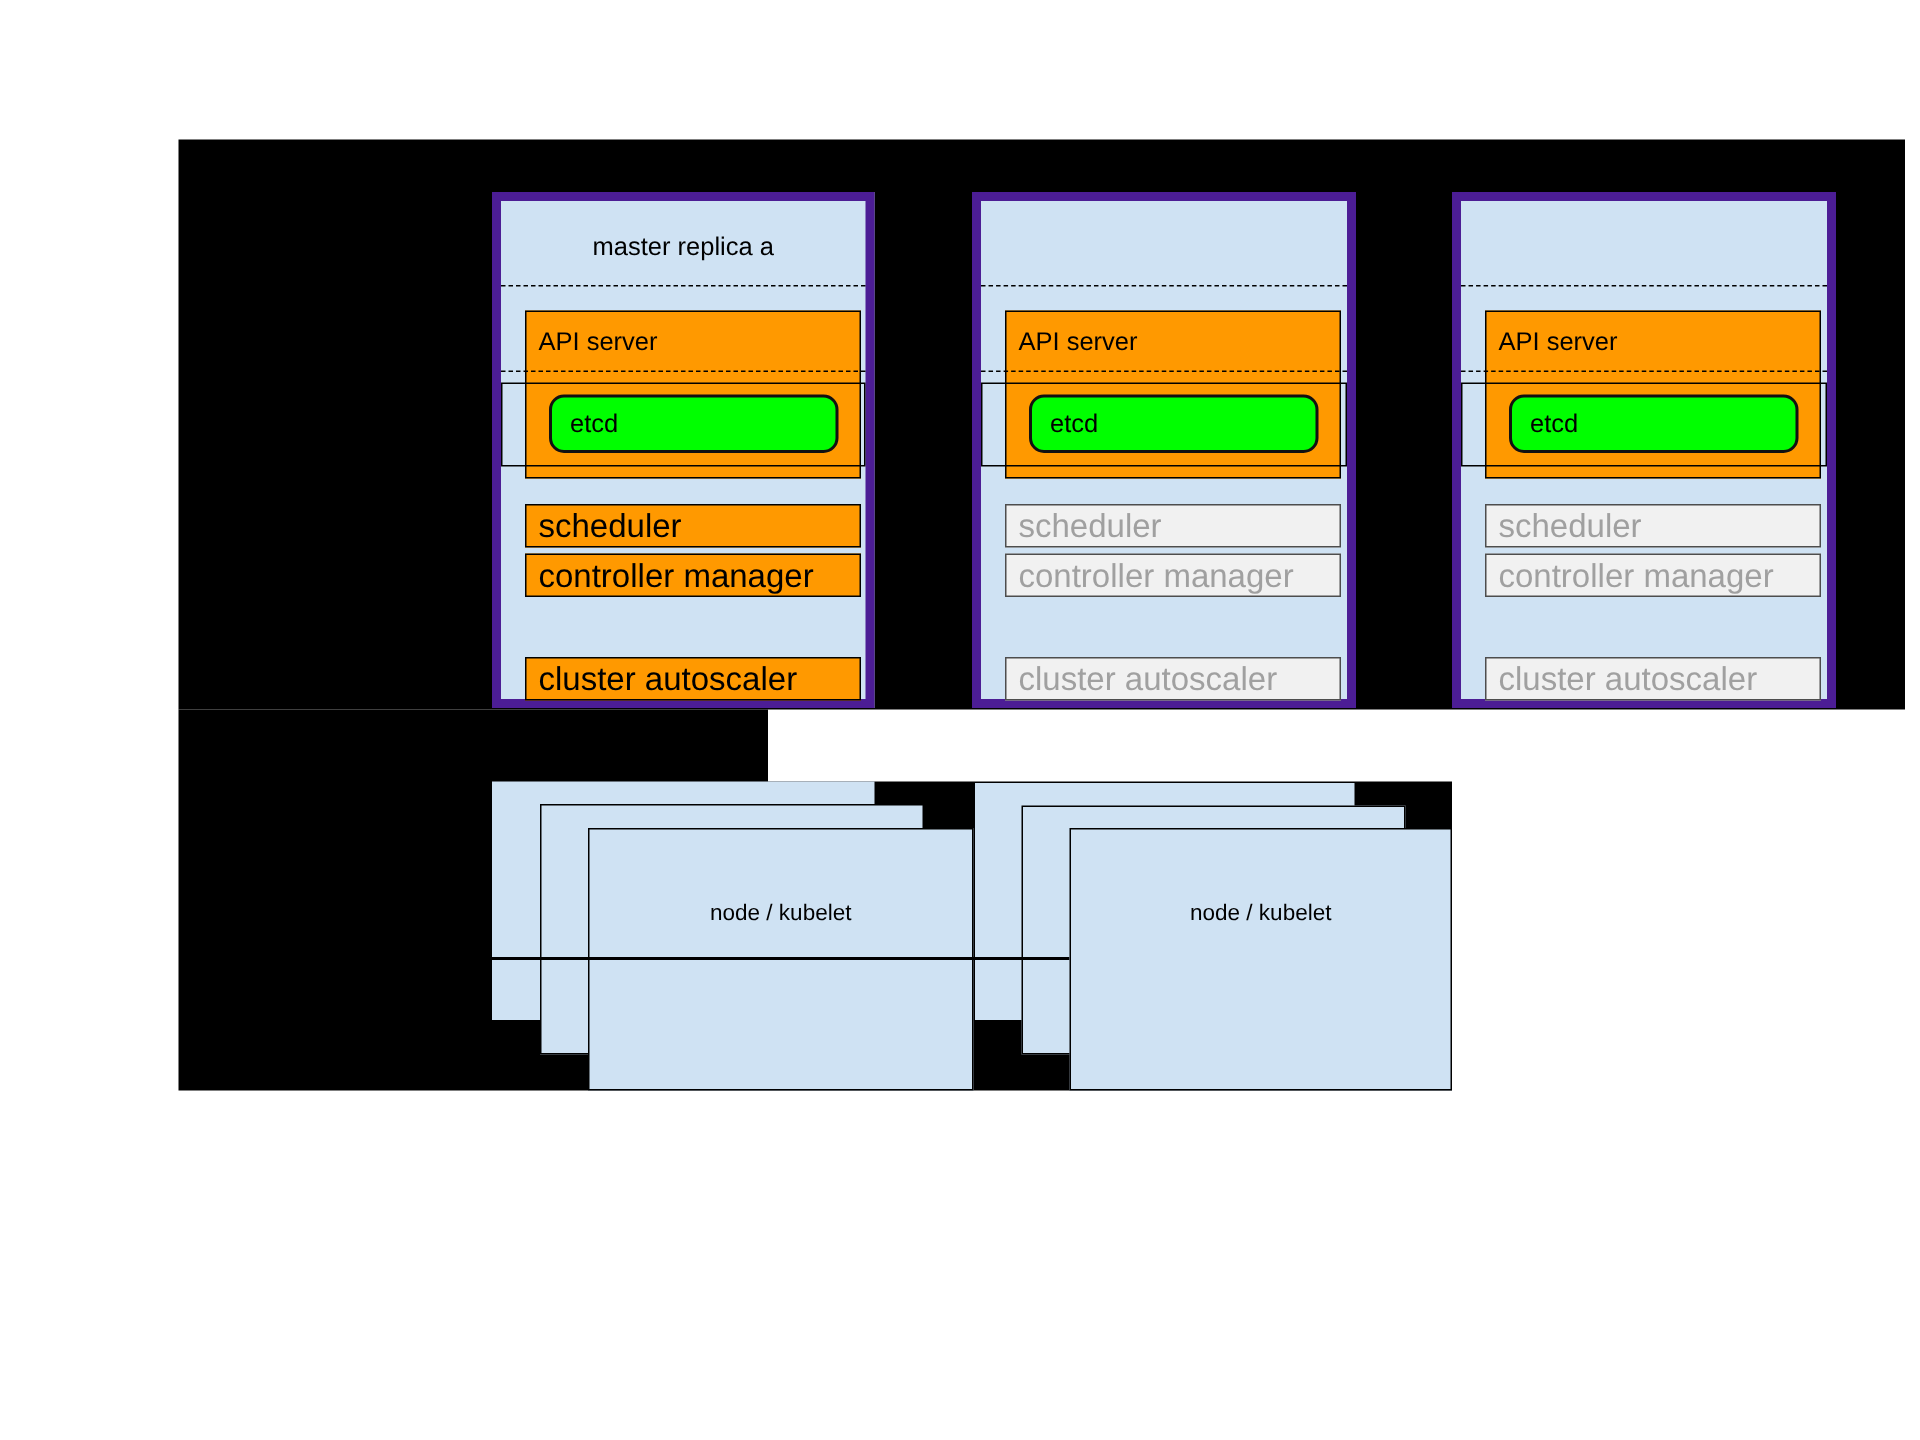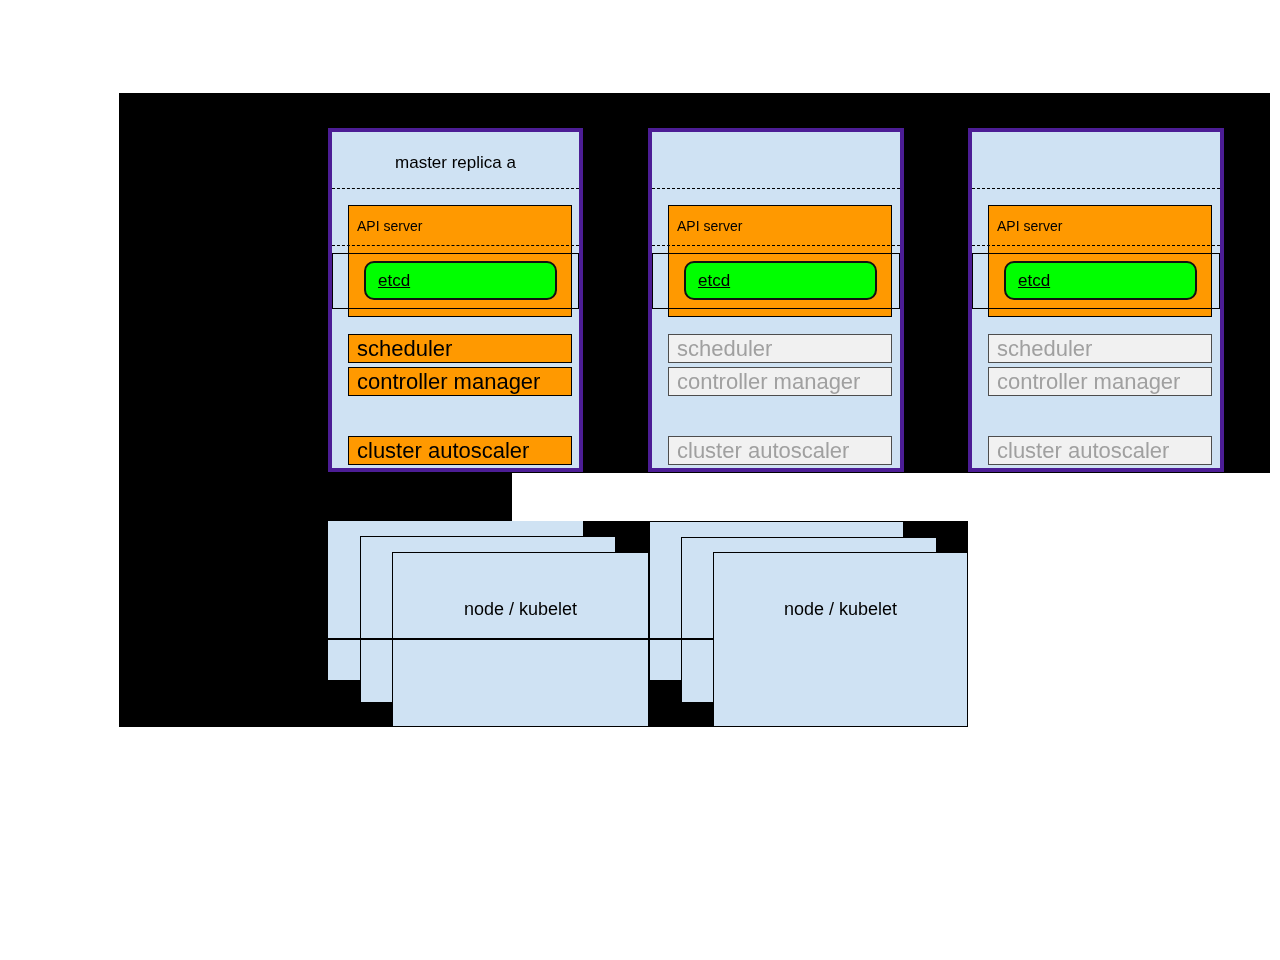--- a/index.html
+++ b/index.html
@@ -2,42 +2,42 @@
 <html><head>
 <meta charset="utf-8">
 <style>
   html,body{margin:0;padding:0;background:#ffffff;}
   .canvas{position:relative;width:1280px;height:960px;background:#ffffff;overflow:hidden;
           font-family:"Liberation Sans", sans-serif;color:#000;}
   
   .bg{position:absolute;background:#000000;}
   
   .master{position:absolute;top:128px;width:255px;height:344px;background:#cfe2f3;
-          border:4px solid #4c1d95;box-sizing:border-box;}
+          border:6px solid #4c1d95;box-sizing:border-box;}
   .m-title{position:absolute;top:21px;left:0;width:100%;text-align:center;
            font-size:17px;line-height:20px;}
   .dashline{position:absolute;left:0;right:0;height:0;border-top:1px dashed #000;}
   .apibox{position:absolute;left:16px;top:73px;width:224px;height:112px;
           background:#ff9900;border:1px solid #000;box-sizing:border-box;}
-  .apibox .lbl{position:absolute;top:10px;left:8px;font-size:14px;line-height:20px;}
+  .apibox .lbl{position:absolute;top:10px;left:8px;font-size:17px;line-height:20px;}
   .etcdbox{position:absolute;left:32px;top:129px;width:193px;height:39px;
            background:#00ff00;border:2px solid #111;border-radius:10px;box-sizing:border-box;}
-  .etcdbox .lbl{position:absolute;top:8px;left:12px;font-size:17px;line-height:20px;text-decoration:underline;}
+  .etcdbox .lbl{position:absolute;top:8px;left:12px;font-size:17px;line-height:20px;}
   .band{position:absolute;left:0;right:0;top:121px;height:56px;
         border:1px solid #000;box-sizing:border-box;background:transparent;}
   .sub{position:absolute;left:16px;width:224px;height:29px;box-sizing:border-box;
        font-size:22px;line-height:27px;padding-left:8px;white-space:nowrap;overflow:hidden;}
   .sub.active{background:#ff9900;border:1px solid #000;color:#000;}
   .sub.standby{background:#f1f1f1;border:1px solid #4d4d4d;color:#a0a0a0;}
   .sub.pos1{top:202px;} .sub.pos2{top:235px;} .sub.pos3{top:304px;}
   
   .node-back{position:absolute;background:#cfe2f3;}
   .node-card{position:absolute;background:#cfe2f3;border:1px solid #000;box-sizing:border-box;}
   .node-label{position:absolute;top:46px;left:0;width:100%;text-align:center;
-              font-size:18px;line-height:20px;}
+              font-size:15px;line-height:20px;}
   .node-sep{position:absolute;background:#000;}
 </style>
 </head>
 <body>
 
 <div class="canvas">
 
   <div class="bg" style="left:119px;top:93px;width:1151px;height:380px;"></div>
   <div class="bg" style="left:119px;top:473px;width:393px;height:254px;"></div>
   <div class="bg" style="left:512px;top:521px;width:456px;height:206px;"></div>

